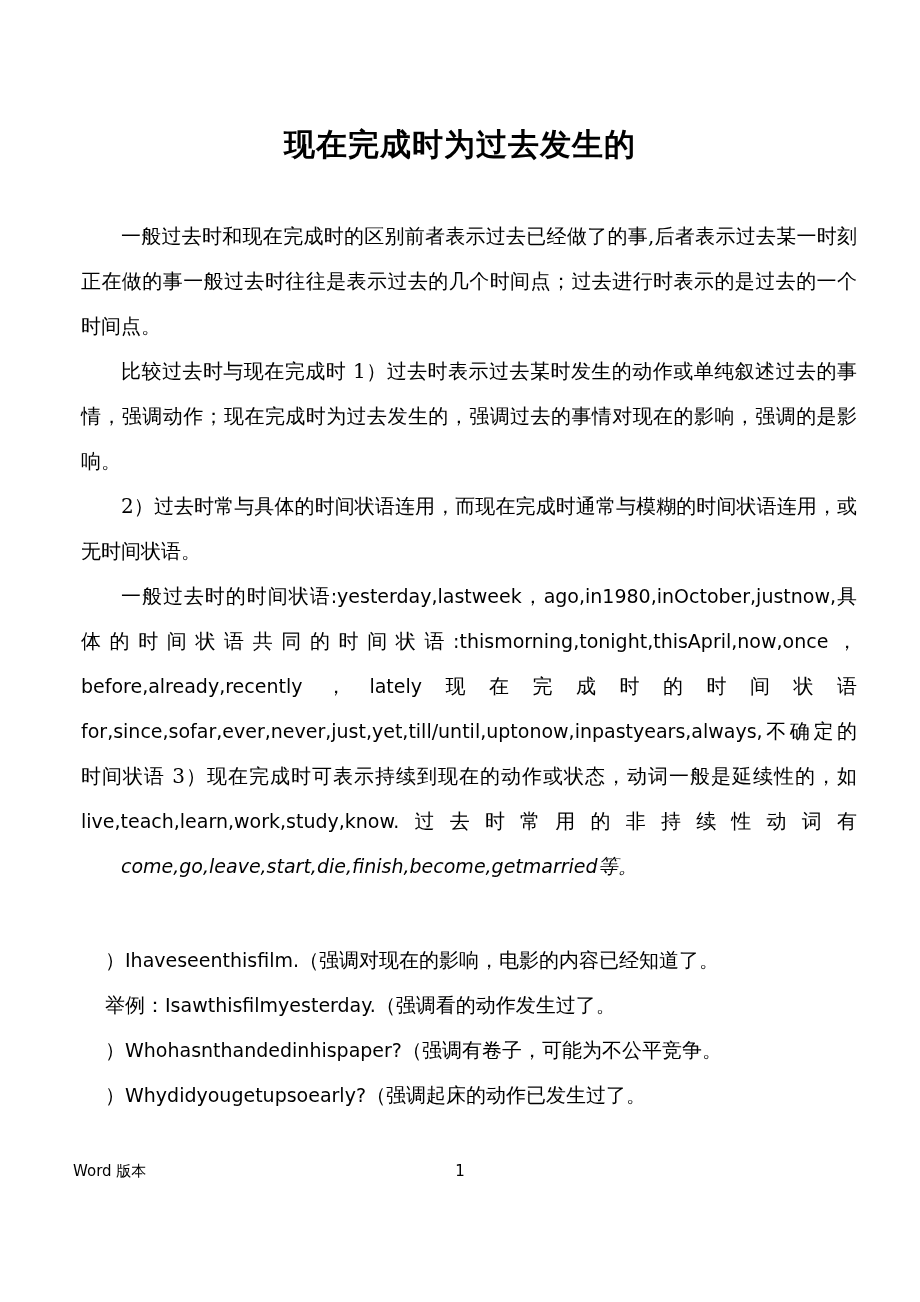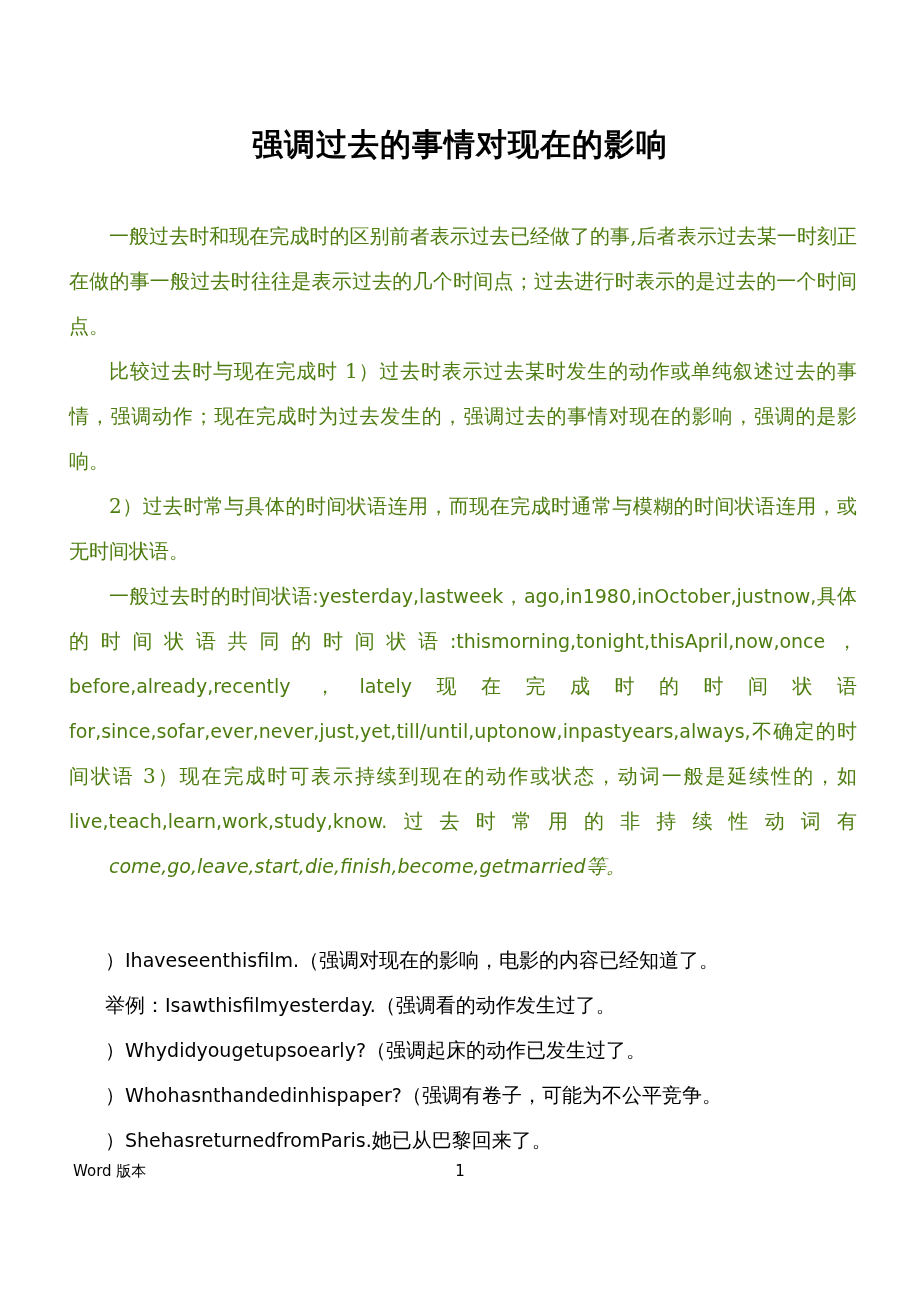--- a/index.html
+++ b/index.html
@@ -35,25 +35,25 @@
 
   
   .body-area {
     position: absolute;
     top: 214px;
     left: 65px;
     width: 792px;
   }
 
   .para {
-    margin: 0 0 0 4px;
+    margin: 0 0 0 16px;
     font-family: "DejaVu Serif", "Liberation Serif", serif;
     font-size: 20px;
     line-height: 45px;
-    color: #4d7c0f;
+    color: #000000;
     text-align: justify;
     text-justify: inter-character;
     text-indent: 40px;
   }
 
   
   .en {
     font-family: "DejaVu Sans", "Liberation Sans", sans-serif;
     font-size: 19px;
   }
@@ -115,21 +115,21 @@
     font-family: "DejaVu Sans", "Liberation Sans", sans-serif;
     font-size: 15px;
     color: #000000;
   }
 </style>
 </head>
 <body>
 
 <div class="page">
 
-  <h1 class="doc-title">强调过去的事情对现在的影响</h1>
+  <h1 class="doc-title">现在完成时为过去发生的</h1>
 
   <div class="body-area">
 
     <p class="para">一般过去时和现在完成时的区别前者表示过去已经做了的事,后者表示过去某一时刻正在做的事一般过去时往往是表示过去的几个时间点；过去进行时表示的是过去的一个时间点。</p>
 
     <p class="para">比较过去时与现在完成时 1）过去时表示过去某时发生的动作或单纯叙述过去的事情，强调动作；现在完成时为过去发生的，强调过去的事情对现在的影响，强调的是影响。</p>
 
     <p class="para">2）过去时常与具体的时间状语连用，而现在完成时通常与模糊的时间状语连用，或无时间状语。</p>
 
     <p class="para stretch">
@@ -142,30 +142,27 @@
 
     <div class="example-line">
       <span>）</span><span class="en">Ihaveseenthisfilm.</span><span>（强调对现在的影响，电影的内容已经知道了。</span>
     </div>
 
     <div class="example-line">
       <span>举例：</span><span class="en">Isawthisfilmyesterday.</span><span>（强调看的动作发生过了。</span>
     </div>
 
     <div class="example-line">
-      <span>）</span><span class="en">Whydidyougetupsoearly?</span><span>（强调起床的动作已发生过了。</span>
-    </div>
-
-    <div class="example-line">
       <span>）</span><span class="en">Whohasnthandedinhispaper?</span><span>（强调有卷子，可能为不公平竞争。</span>
     </div>
 
     <div class="example-line">
-      <span>）</span><span class="en">ShehasreturnedfromParis.</span><span>她已从巴黎回来了。</span>
+      <span>）</span><span class="en">Whydidyougetupsoearly?</span><span>（强调起床的动作已发生过了。</span>
     </div>
+
 
   </div>
 
   <div class="footer">
     <div class="footer-left"><span>Word</span> <span class="cjk">版本</span></div>
     <div class="footer-page">1</div>
   </div>
 
 </div>
 

